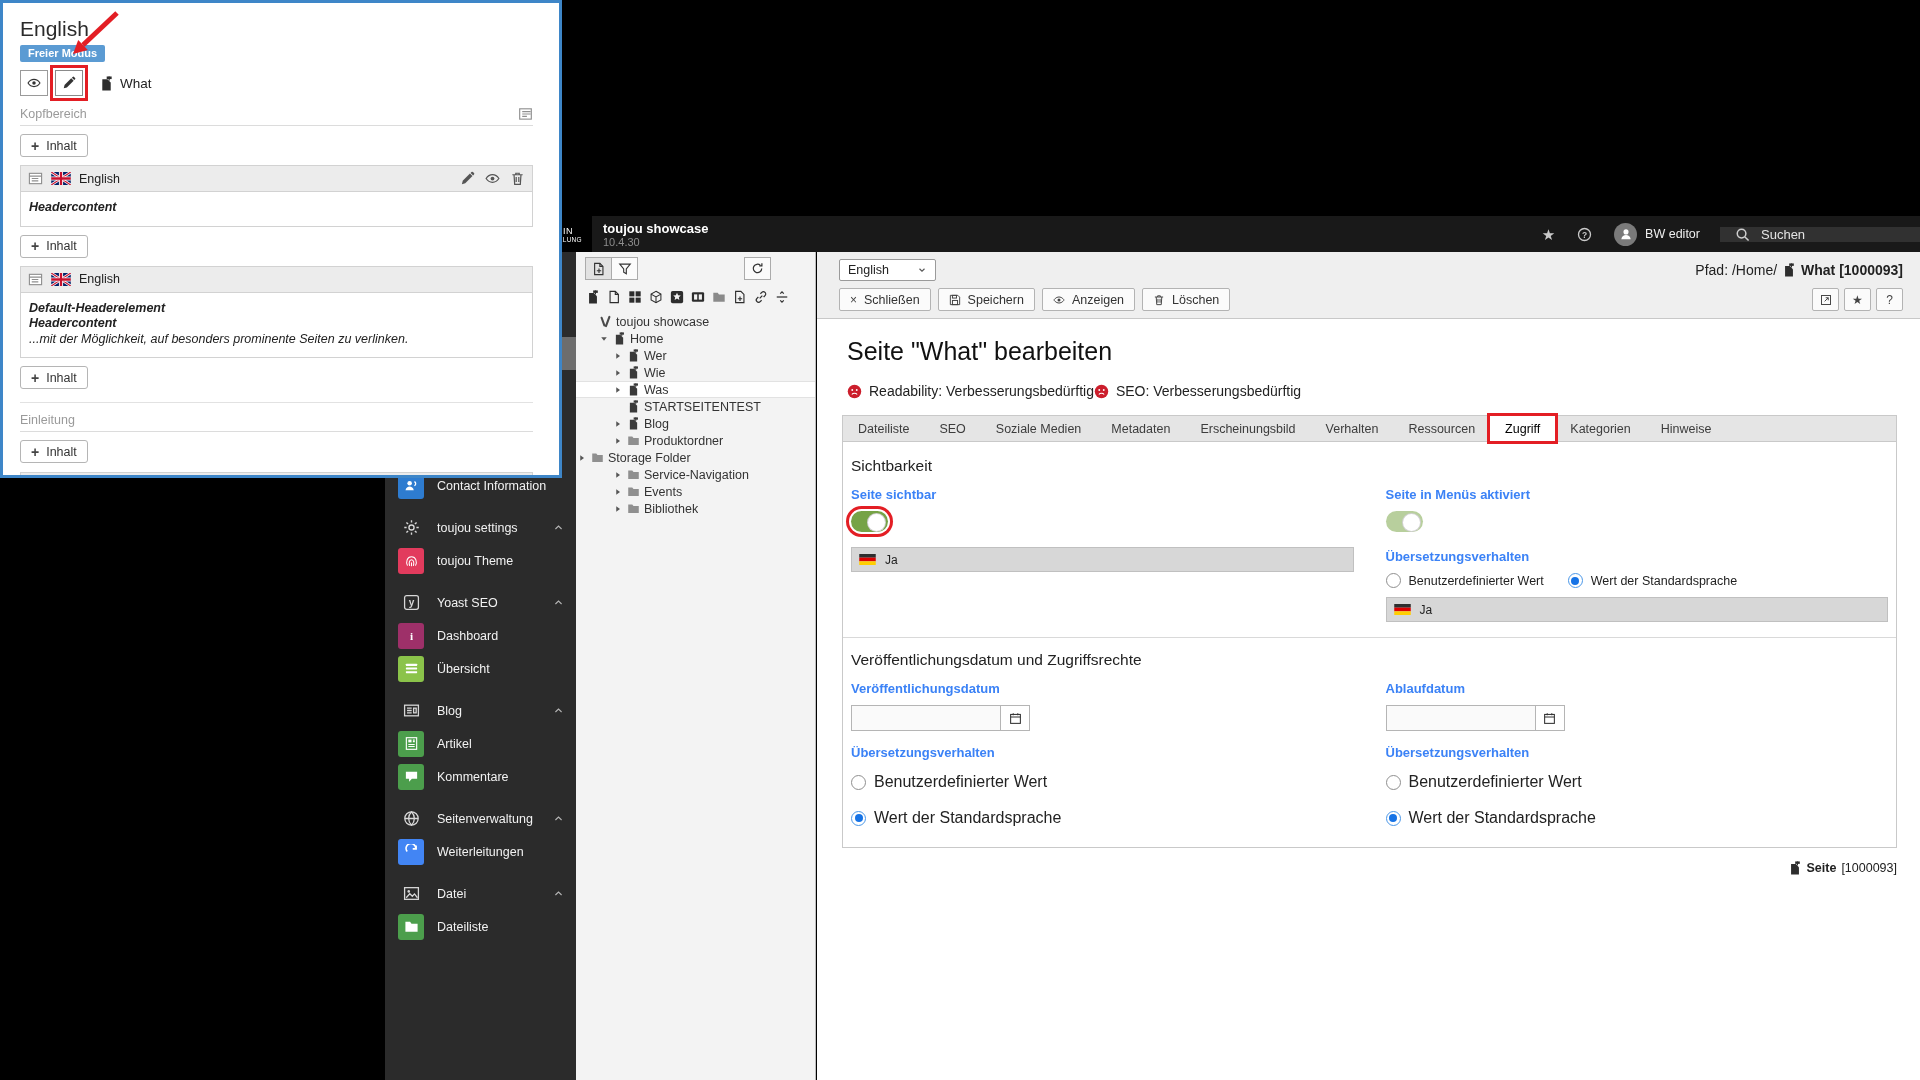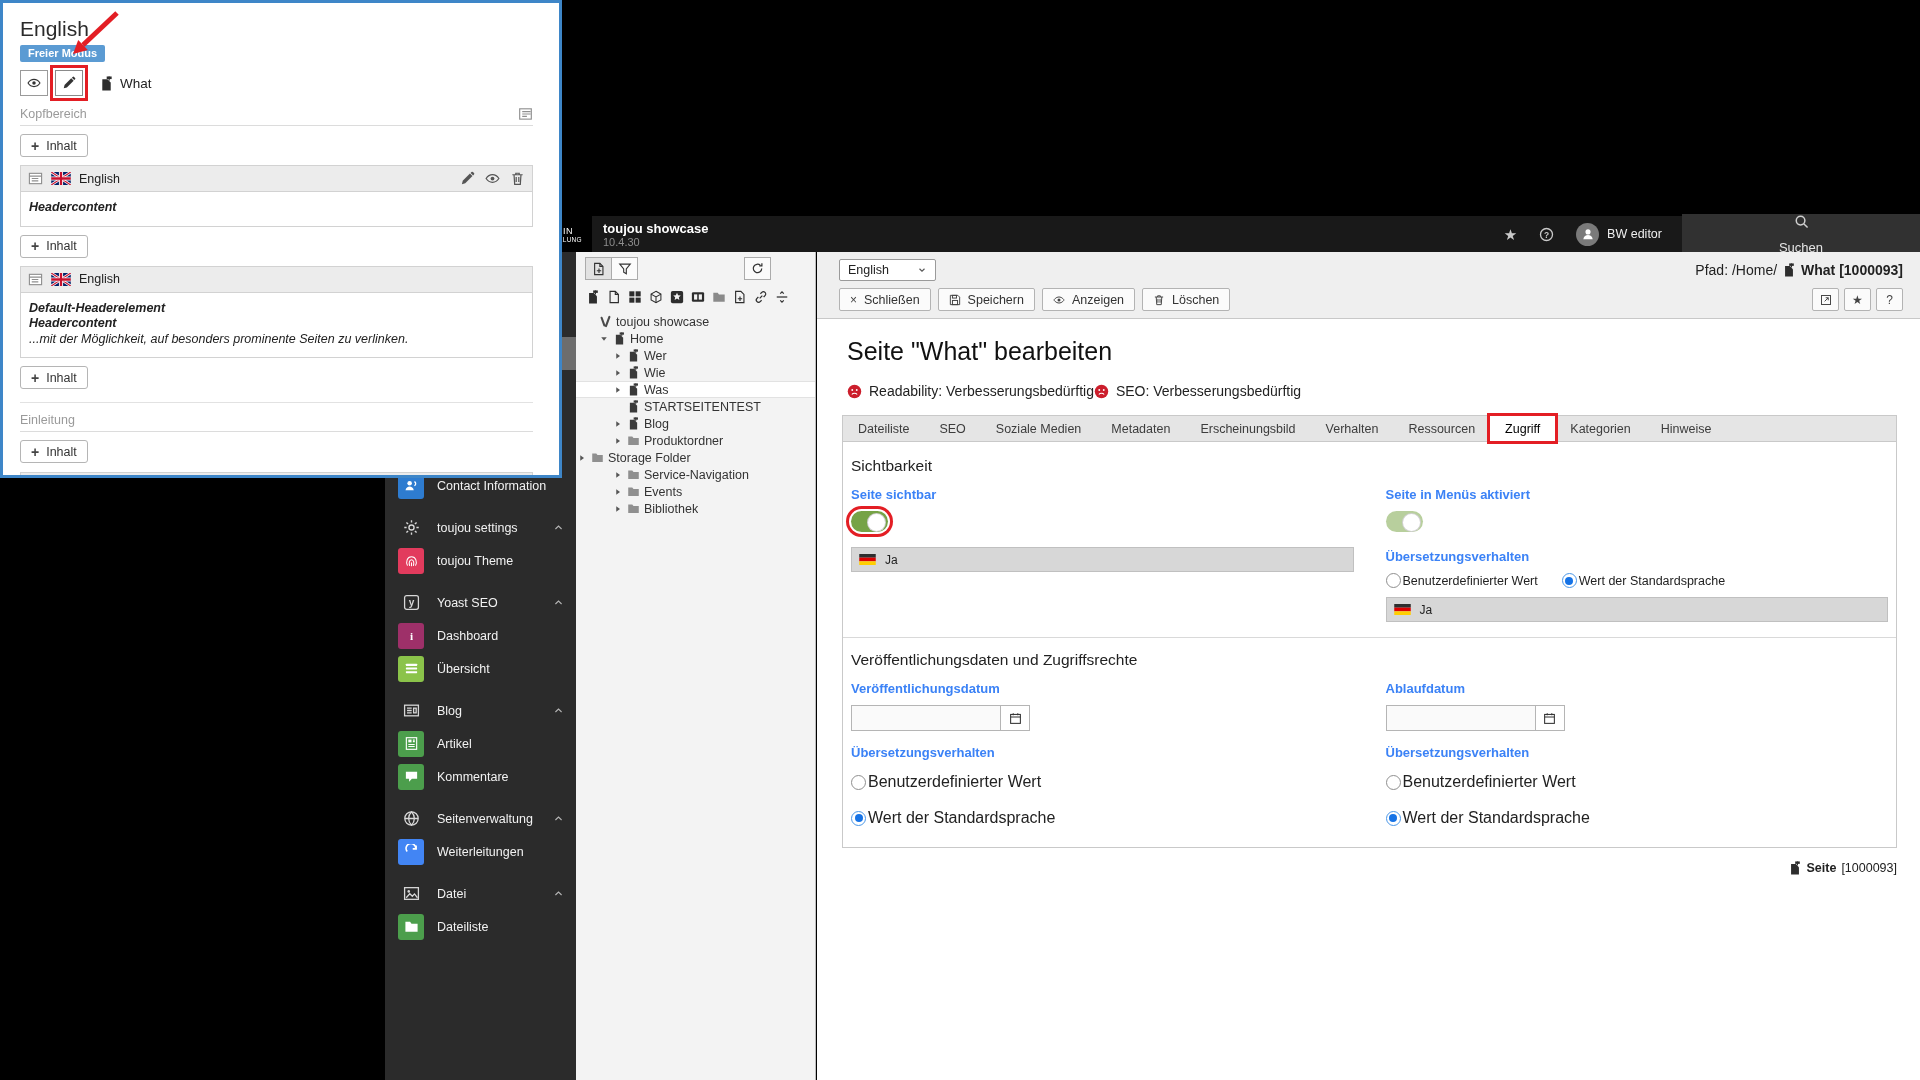--- a/index.html
+++ b/index.html
@@ -52,22 +52,22 @@
   .tb-logo-sub .l1{font-size:9px;letter-spacing:.4px;}
   .tb-logo-sub .l2{font-size:6.5px;letter-spacing:.3px;}
   .tb-site{margin-left:11px;display:flex;flex-direction:column;justify-content:center;}
   .tb-site .name{font-size:13px;font-weight:bold;color:#fff;}
   .tb-site .ver{font-size:11px;color:#8d8d8d;}
   .tb-right{margin-left:auto;display:flex;align-items:center;}
   .tb-ic{font-size:15px;color:#c9c9c9;margin-right:22px;}
   .tb-user{display:flex;align-items:center;gap:8px;margin-right:20px;font-size:12.5px;color:#eee;}
   .tb-avatar{width:23px;height:23px;border-radius:50%;background:#7a7a7a;display:flex;
     align-items:center;justify-content:center;font-size:14px;color:#fff;overflow:hidden;}
-  .tb-search{width:238px;background:#313131;display:flex;align-items:center;padding:0 15px;gap:11px;
-    font-size:13px;color:#e4e4e4;flex-direction:column;}
+  .tb-search{width:200px;background:#313131;display:flex;align-items:center;padding:0 15px;gap:11px;
+    font-size:13px;color:#e4e4e4;}
   .tb-search .ic{font-size:15px;color:#cfcfcf;}
 
   
   #sidebar{position:absolute;left:385px;top:252px;width:191px;height:828px;background:#2b2b2b;
     padding-top:10px;}
   .sb-item{height:33px;display:flex;align-items:center;padding:0 12px 0 13px;gap:13px;
     color:#f2f2f2;font-size:12.5px;cursor:default;}
   .sb-item.group-start{margin-top:9px;}
   .sb-item.active{background:#6d6d6d;}
   .sb-ico{width:26px;height:26px;border-radius:3px;display:flex;align-items:center;
@@ -129,21 +129,21 @@
   .grid2{display:grid;grid-template-columns:1fr 1fr;column-gap:32px;}
   .flabel{font-weight:bold;font-size:13px;margin-bottom:9px;color:#3b82f6;}
   .toggle{width:37px;height:21px;border-radius:11px;background:#76a346;position:relative;display:inline-block;}
   .toggle::after{content:"";position:absolute;right:2px;top:2px;width:17px;height:17px;border-radius:50%;
     background:#fff;border:1px solid rgba(0,0,0,.18);}
   .toggle.light{background:#b8cf9d;}
   .toggle.annotated{box-shadow:0 0 0 2px #fff,0 0 0 5px #e31e24;}
   .valbar{margin-top:11px;height:25px;background:#d7d7d7;border:1px solid #c0c0c0;display:flex;
     align-items:center;padding:0 7px;gap:9px;font-size:12px;color:#222;}
   .radio-row{display:flex;gap:24px;align-items:center;font-size:12.5px;margin-top:10px;}
-  .radio-item{display:flex;align-items:center;gap:2px;}
+  .radio-item{display:flex;align-items:center;gap:8px;}
   .radio{width:15px;height:15px;border-radius:50%;border:1px solid #8f8f8f;background:#fff;
     position:relative;flex:none;}
   .radio.checked{border:1.5px solid #4a97e8;}
   .radio.checked::after{content:"";position:absolute;left:2.5px;top:2.5px;width:8px;height:8px;
     border-radius:50%;background:#1673e6;}
   .sec-divider{border-top:1px solid #d9d9d9;margin:15px -8px 13px;}
   .dategroup{display:flex;margin-top:2px;}
   .date-input{width:150px;height:26px;border:1px solid #b5b5b5;background:#fafafa;font-family:inherit;
     font-size:12.5px;padding:0 6px;}
   .cal-btn{width:29px;height:26px;border:1px solid #b5b5b5;border-left:none;background:#fff;
@@ -848,21 +848,21 @@
                   <rect y="6.66" width="15" height="3.34" fill="#ffce00"></rect>
                 </svg>
               </span>
             <span>Ja</span>
           </div>
         </div>
       </div>
 
       <div class="sec-divider"></div>
 
-      <div class="sec-h">Veröffentlichungsdaten und Zugriffsrechte</div>
+      <div class="sec-h">Veröffentlichungsdatum und Zugriffsrechte</div>
       <div class="grid2">
         <div>
           <div class="flabel">Veröffentlichungsdatum</div>
           <div class="dategroup">
             <input class="date-input" value="" style="">
             <span class="cal-btn">
                 <span class="ic">
                   <svg viewBox="0 0 16 16" fill="none" stroke="currentColor" stroke-width="1.3">
                     <rect x="2" y="3" width="12" height="11"></rect>
                     <path d="M2 6.2h12M5.2 1.4V4M10.8 1.4V4"></path>

